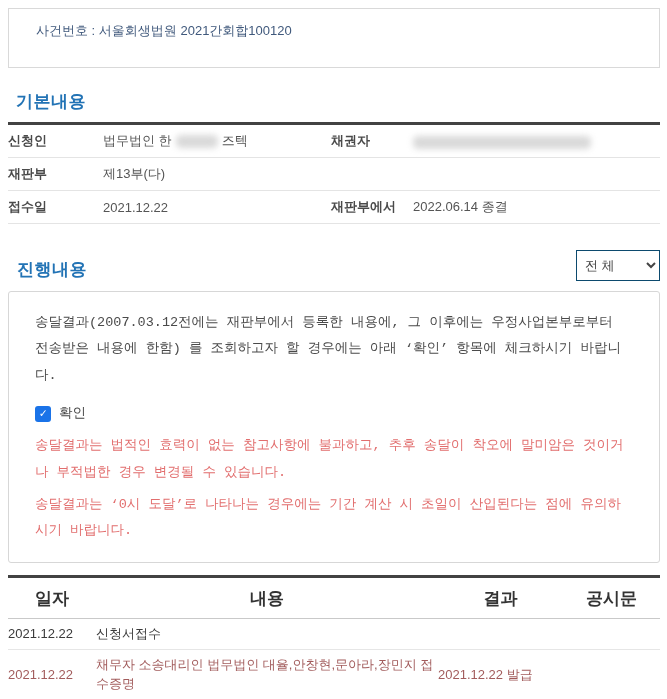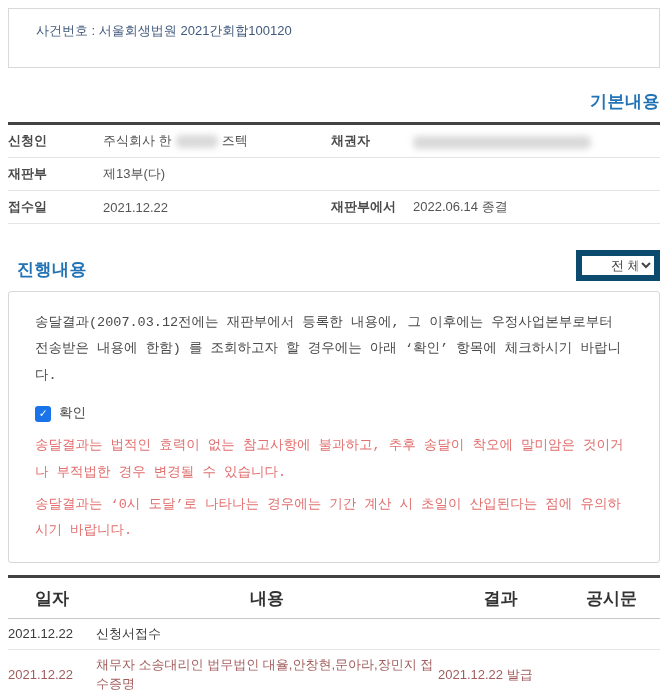--- a/index.html
+++ b/index.html
@@ -21,21 +21,21 @@
     background: #fff;
   }
 
   
   .section-title {
     color: #2273b5;
     font-size: 17px;
     font-weight: bold;
     letter-spacing: 0.5px;
   }
-  .basic-title { margin: 22px 0 9px 8px; text-align: right; }
+  .basic-title { margin: 22px 0 9px 8px; }
 
   
   table.basic-table {
     width: 100%;
     border-collapse: collapse;
     border-top: 3px solid #424242;
     font-size: 13px;
   }
   table.basic-table td {
     border-bottom: 1px solid #e4e4e4;
@@ -70,23 +70,23 @@
     display: flex;
     align-items: flex-end;
     justify-content: space-between;
     margin: 26px 0 10px 9px;
   }
   select.filter {
     width: 84px;
     height: 31px;
     font-size: 13px;
     color: #444;
-    border: 6px solid #0c4a6e;
+    border: 1px solid #0c4a6e;
     background: #fff;
-    padding-left: 25px;
+    padding-left: 4px;
     font-family: "Liberation Sans", sans-serif;
   }
 
   
   .notice-box {
     border: 1px solid #d7d7d7;
     border-radius: 3px;
     padding: 18px 26px 17px 26px;
     font-size: 13.5px;
     line-height: 1.95;
@@ -155,21 +155,21 @@
     <span>사건번호 : 서울회생법원 2021간회합100120</span>
   </div>
 
   <div class="section-title basic-title">기본내용</div>
 
   <table class="basic-table">
     <tbody>
     <tr>
       <td class="lbl lbl1">신청인</td>
       <td class="val1">
-        <span>주식회사 한</span><span class="redact redact-sm"></span><span>즈텍</span>
+        <span>법무법인 한</span><span class="redact redact-sm"></span><span>즈텍</span>
       </td>
       <td class="lbl lbl2">채권자</td>
       <td class="val2">
         <span class="redact redact-lg"></span>
       </td>
     </tr>
     <tr>
       <td class="lbl lbl1">재판부</td>
       <td class="val1">제13부(다)</td>
       <td class="lbl lbl2"></td>

